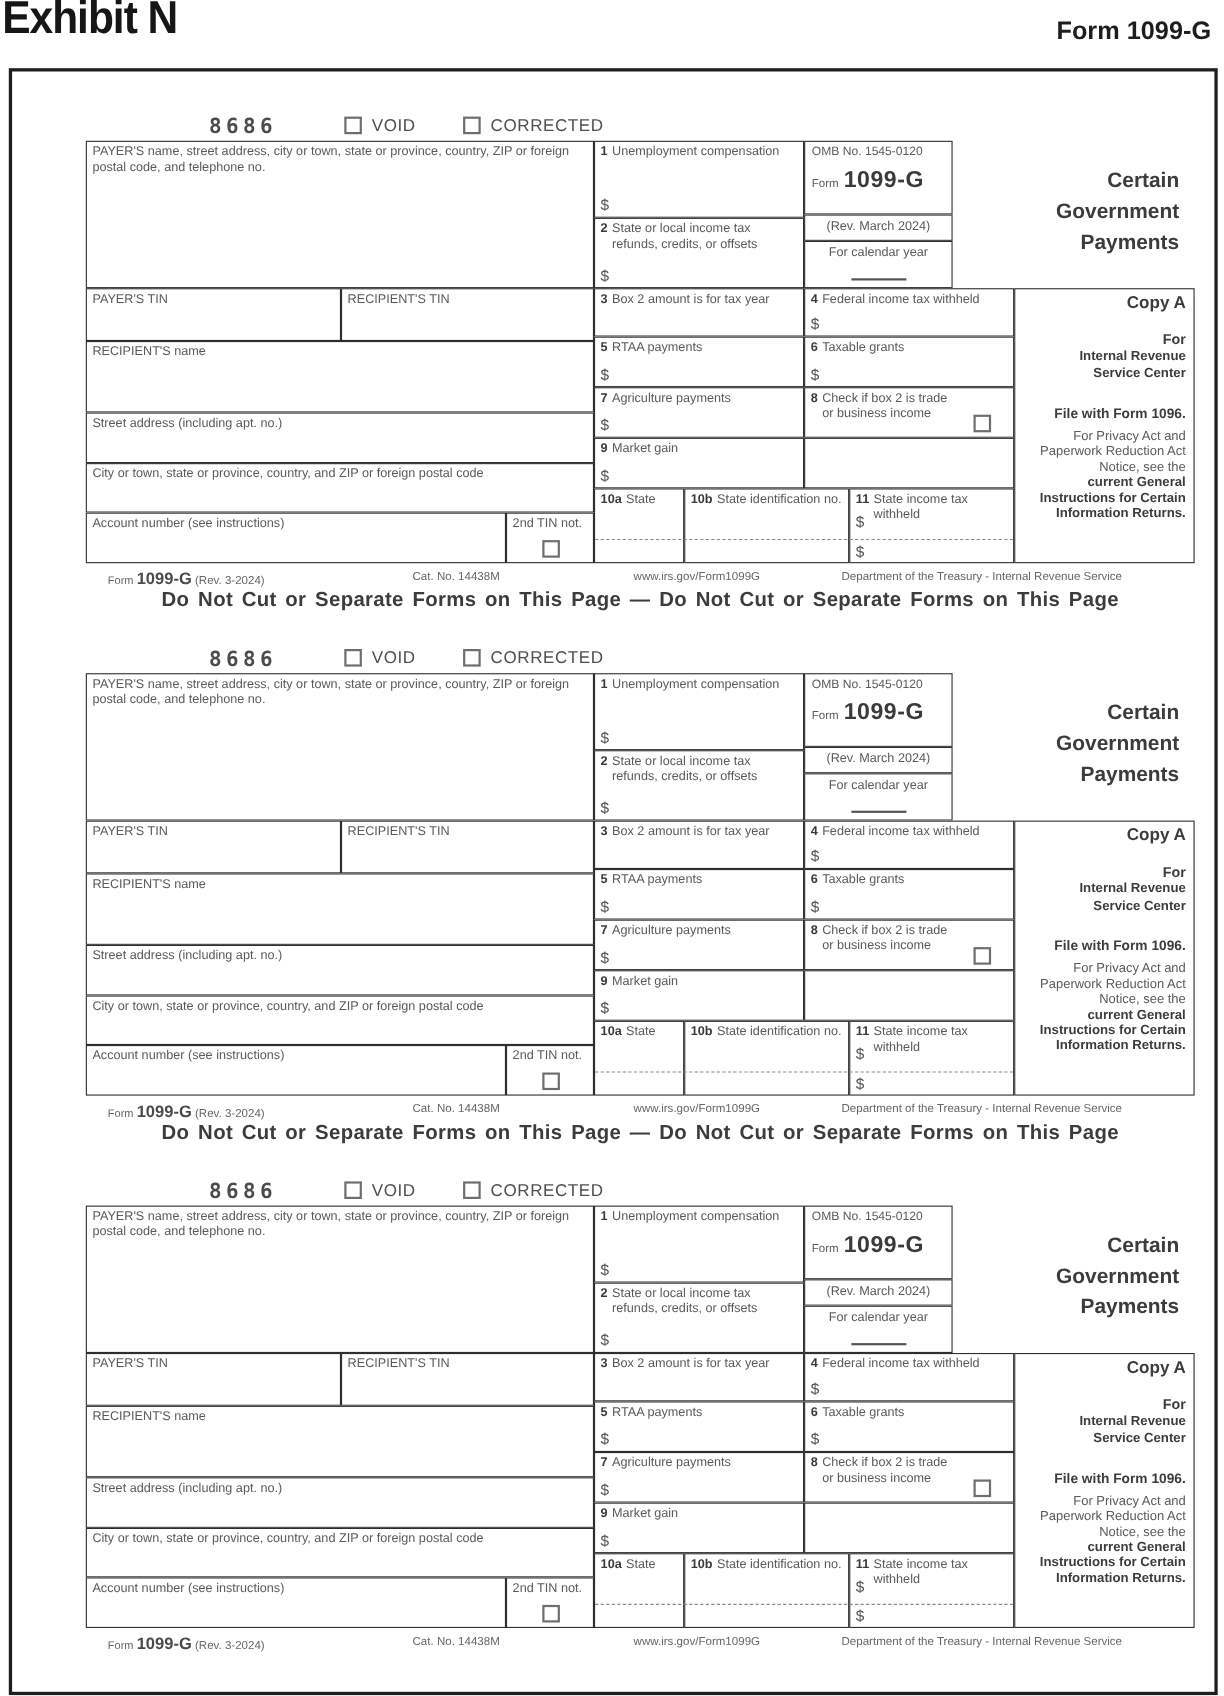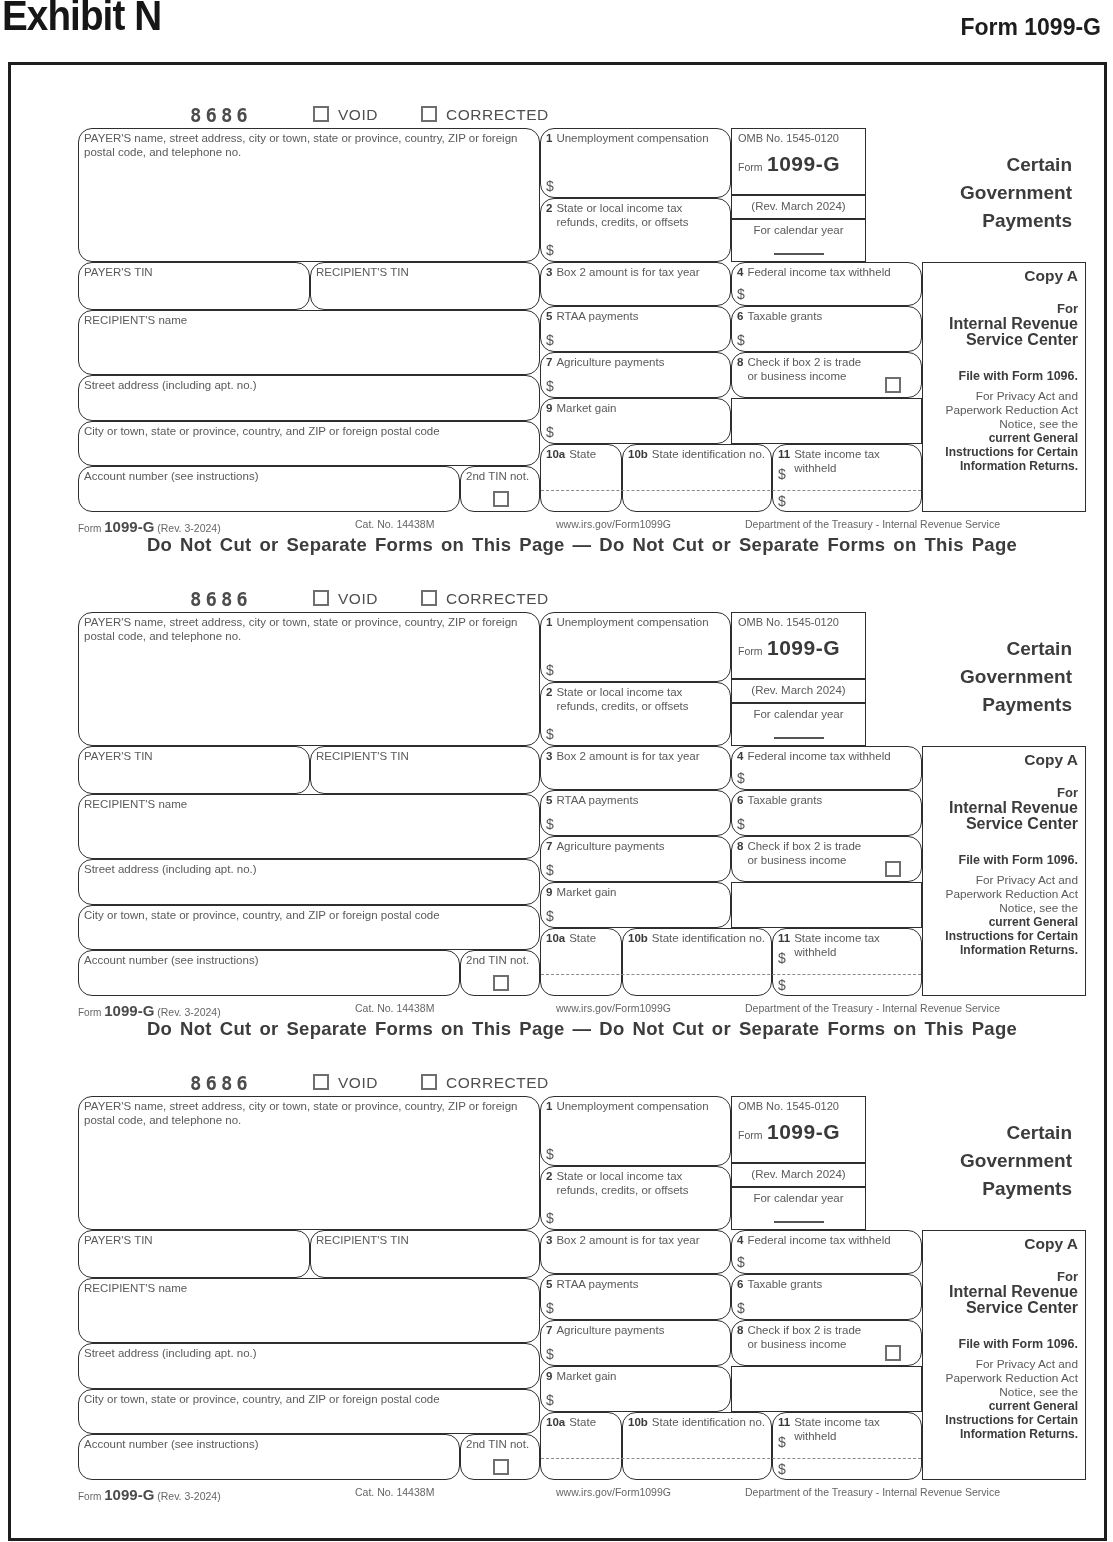--- a/index.html
+++ b/index.html
@@ -7,49 +7,49 @@
         font-family:"Liberation Sans",sans-serif;color:#4a4a4a;}
   .exhibit-title{position:absolute;left:2px;top:-8px;font-size:42px;font-weight:bold;
         color:#161616;letter-spacing:-1px;transform:scaleX(.92);transform-origin:left;}
   .header-form{position:absolute;right:12px;top:14px;font-size:23px;font-weight:bold;color:#1d1d1d;}
   .sheet-border{position:absolute;left:8px;top:62px;width:1093px;height:1473px;
         border:3px solid #1e1e1e;}
   
   .f{position:absolute;left:78px;width:980px;height:460px;text-decoration:underline;}
   .cell{position:absolute;border:1px solid #2e2e2e;background:#fff;box-sizing:border-box;}
   .lbl{font-size:11.5px;color:#5a5a5a;line-height:13.5px;}
-  .pad{padding:3px 5px;border-radius:14px;}
+  .pad{padding:3px 5px;}
   .bnum{font-weight:bold;color:#3a3a3a;}
   .dollar{position:absolute;left:5px;bottom:3px;font-size:14px;color:#555;}
   .cb{position:absolute;width:16px;height:16px;border:2px solid #6e6e6e;background:#fff;box-sizing:border-box;}
   .ocr{position:absolute;left:112px;top:1px;font-family:"DejaVu Sans Mono",monospace;
        font-size:19px;font-weight:bold;color:#4c4c4c;letter-spacing:4px;}
   .vlabel{position:absolute;top:3px;font-size:15.5px;color:#4f4f4f;letter-spacing:.5px;}
   .boxlab{display:flex;gap:4px;align-items:flex-start;}
   .boxlab .bnum{flex:0 0 auto;}
   .title3{position:absolute;left:788px;top:48px;width:206px;text-align:right;
           font-size:19px;font-weight:bold;color:#3c3c3c;line-height:28px;}
   .ombA{padding:3px 6px;}
   .ombA .omb-no{font-size:11px;color:#5a5a5a;}
   .ombA .formline{margin-top:8px;}
   .ombA .fw{font-size:10.5px;color:#5a5a5a;}
   .ombA .fn{font-size:21px;font-weight:bold;color:#3a3a3a;letter-spacing:.5px;}
   .center{text-align:center;}
   .calendar-blank{position:absolute;left:42px;bottom:6px;width:50px;border-bottom:2px solid #555;}
   .copy{padding:4px 7px 0 4px;text-align:right;color:#3c3c3c;}
   .copyA{font-size:15.5px;font-weight:bold;}
   .copyFor{font-size:13px;font-weight:bold;line-height:15px;margin-top:16px;}
-  .copyIRS{font-size:16px;font-weight:bold;line-height:15.5px;}
+  .copyIRS{font-size:12px;font-weight:bold;line-height:15.5px;}
   .copyFile{font-size:12.5px;font-weight:bold;margin-top:22px;}
   .copyPriv{font-size:11.8px;color:#5a5a5a;line-height:13.8px;margin-top:7px;}
   .copyInstr{font-size:12px;font-weight:bold;line-height:13.8px;margin-top:1px;}
   .dashline{position:absolute;left:463px;top:387px;width:380px;border-top:1px dashed #8a8a8a;z-index:3;}
   .d2{position:absolute;left:5px;font-size:14px;color:#555;}
   .footer{position:absolute;top:415px;left:0;width:1008px;font-size:10.5px;color:#666;}
-  .ft{position:absolute;top:0;white-space:nowrap;}
+  .ft{position:absolute;top:0;white-space:nowrap;margin-left:20px;}
   .ft-form{left:0;}
   .ft .fw{font-size:10px;}
   .ft .fn{font-size:15px;font-weight:bold;color:#4a4a4a;}
   .ft-cat{left:277px;}
   .ft-url{left:478px;}
   .ft-dept{left:667px;}
   .donotcut{position:absolute;top:431px;left:0;width:1008px;text-align:center;
       font-size:18.5px;font-weight:bold;color:#3c3c3c;letter-spacing:.3px;word-spacing:2.5px;white-space:nowrap;}
 </style>
 </head>

